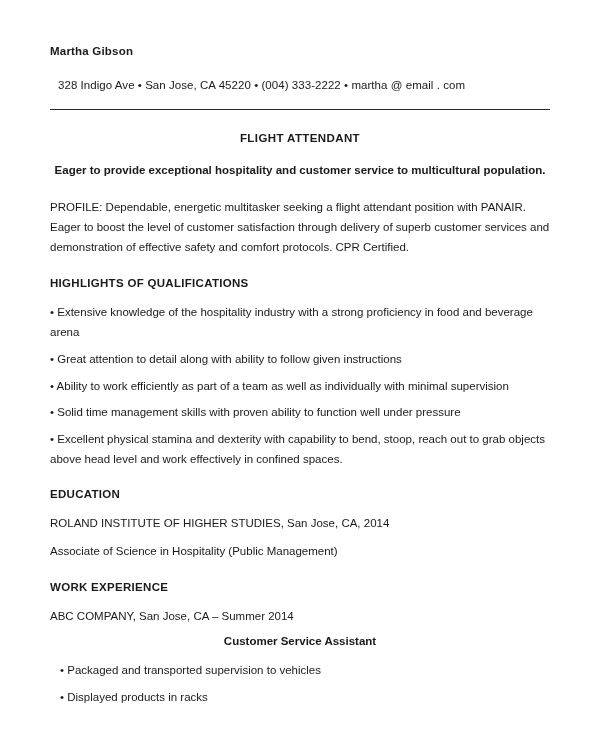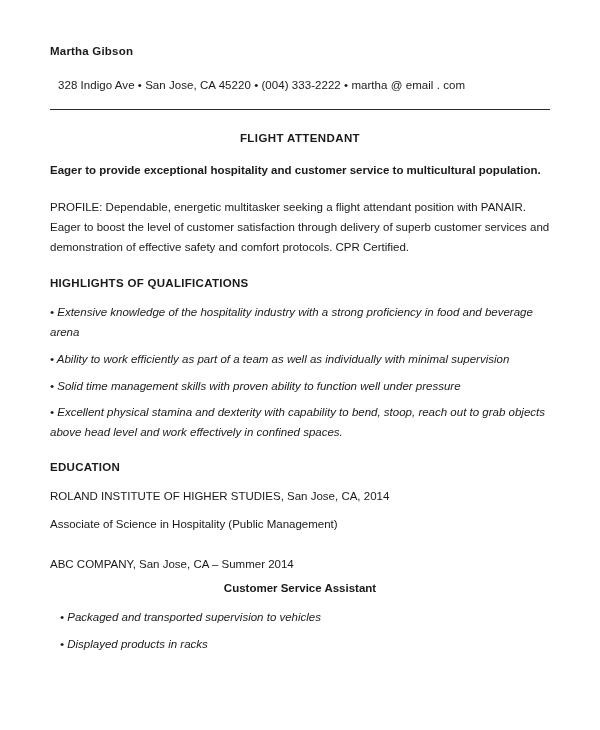--- a/index.html
+++ b/index.html
@@ -47,21 +47,21 @@
     width: 500px;
   }
   .job-title {
     text-align: center;
     font-size: 11.5px;
     font-weight: bold;
     letter-spacing: 0.4px;
     margin: 0 0 18px 0;
   }
   .objective {
-    text-align: left;
+    text-align: center;
     font-size: 11.5px;
     font-weight: bold;
     margin: 0 0 20px 0;
     line-height: 1.4;
   }
   .profile {
     font-size: 11.5px;
     line-height: 1.72;
     margin: 0 0 20px 0;
     text-align: left;
@@ -72,21 +72,20 @@
   .section-head {
     font-size: 11.5px;
     font-weight: bold;
     letter-spacing: 0.3px;
     margin: 0 0 14px 0;
   }
   .bullets {
     list-style: none;
     margin: 0 0 18px 0;
     padding: 0;
-    font-style: italic;
   }
   .bullets li {
     font-size: 11.5px;
     line-height: 1.72;
     margin: 0 0 7px 0;
     padding: 0;
   }
   .bullets li.wrap {
     margin-bottom: 7px;
   }
@@ -129,32 +128,34 @@
     <div class="job-title">FLIGHT ATTENDANT</div>
 
     <div class="objective">Eager to provide exceptional hospitality and customer service to multicultural population.</div>
 
     <p class="profile"><span class="lbl">PROFILE:</span><span> Dependable, energetic multitasker seeking a flight attendant position with PANAIR. Eager to boost the level of customer satisfaction through delivery of superb customer services and demonstration of effective safety and comfort protocols. CPR Certified.</span></p>
 
     <div class="section-head">HIGHLIGHTS OF QUALIFICATIONS</div>
 
     <ul class="bullets">
       <li>• Extensive knowledge of the hospitality industry with a strong proficiency in food and beverage arena</li>
+      <li>• Great attention to detail along with ability to follow given instructions</li>
       <li>• Ability to work efficiently as part of a team as well as individually with minimal supervision</li>
       <li>• Solid time management skills with proven ability to function well under pressure</li>
       <li class="wrap">• Excellent physical stamina and dexterity with capability to bend, stoop, reach out to grab objects above head level and work effectively in confined spaces.</li>
     </ul>
 
     <div class="section-head">EDUCATION</div>
 
     <div class="edu-block">
       <div class="edu-line">ROLAND INSTITUTE OF HIGHER STUDIES, San Jose, CA, 2014</div>
       <div class="edu-line">Associate of Science in Hospitality (Public Management)</div>
     </div>
 
+    <div class="section-head">WORK EXPERIENCE</div>
 
     <div class="work-company">ABC COMPANY, San Jose, CA – Summer 2014</div>
     <div class="work-role">Customer Service Assistant</div>
 
     <ul class="bullets indent mb-18">
       <li>• Packaged and transported supervision to vehicles</li>
       <li>• Displayed products in racks</li>
 
     </ul>
 

